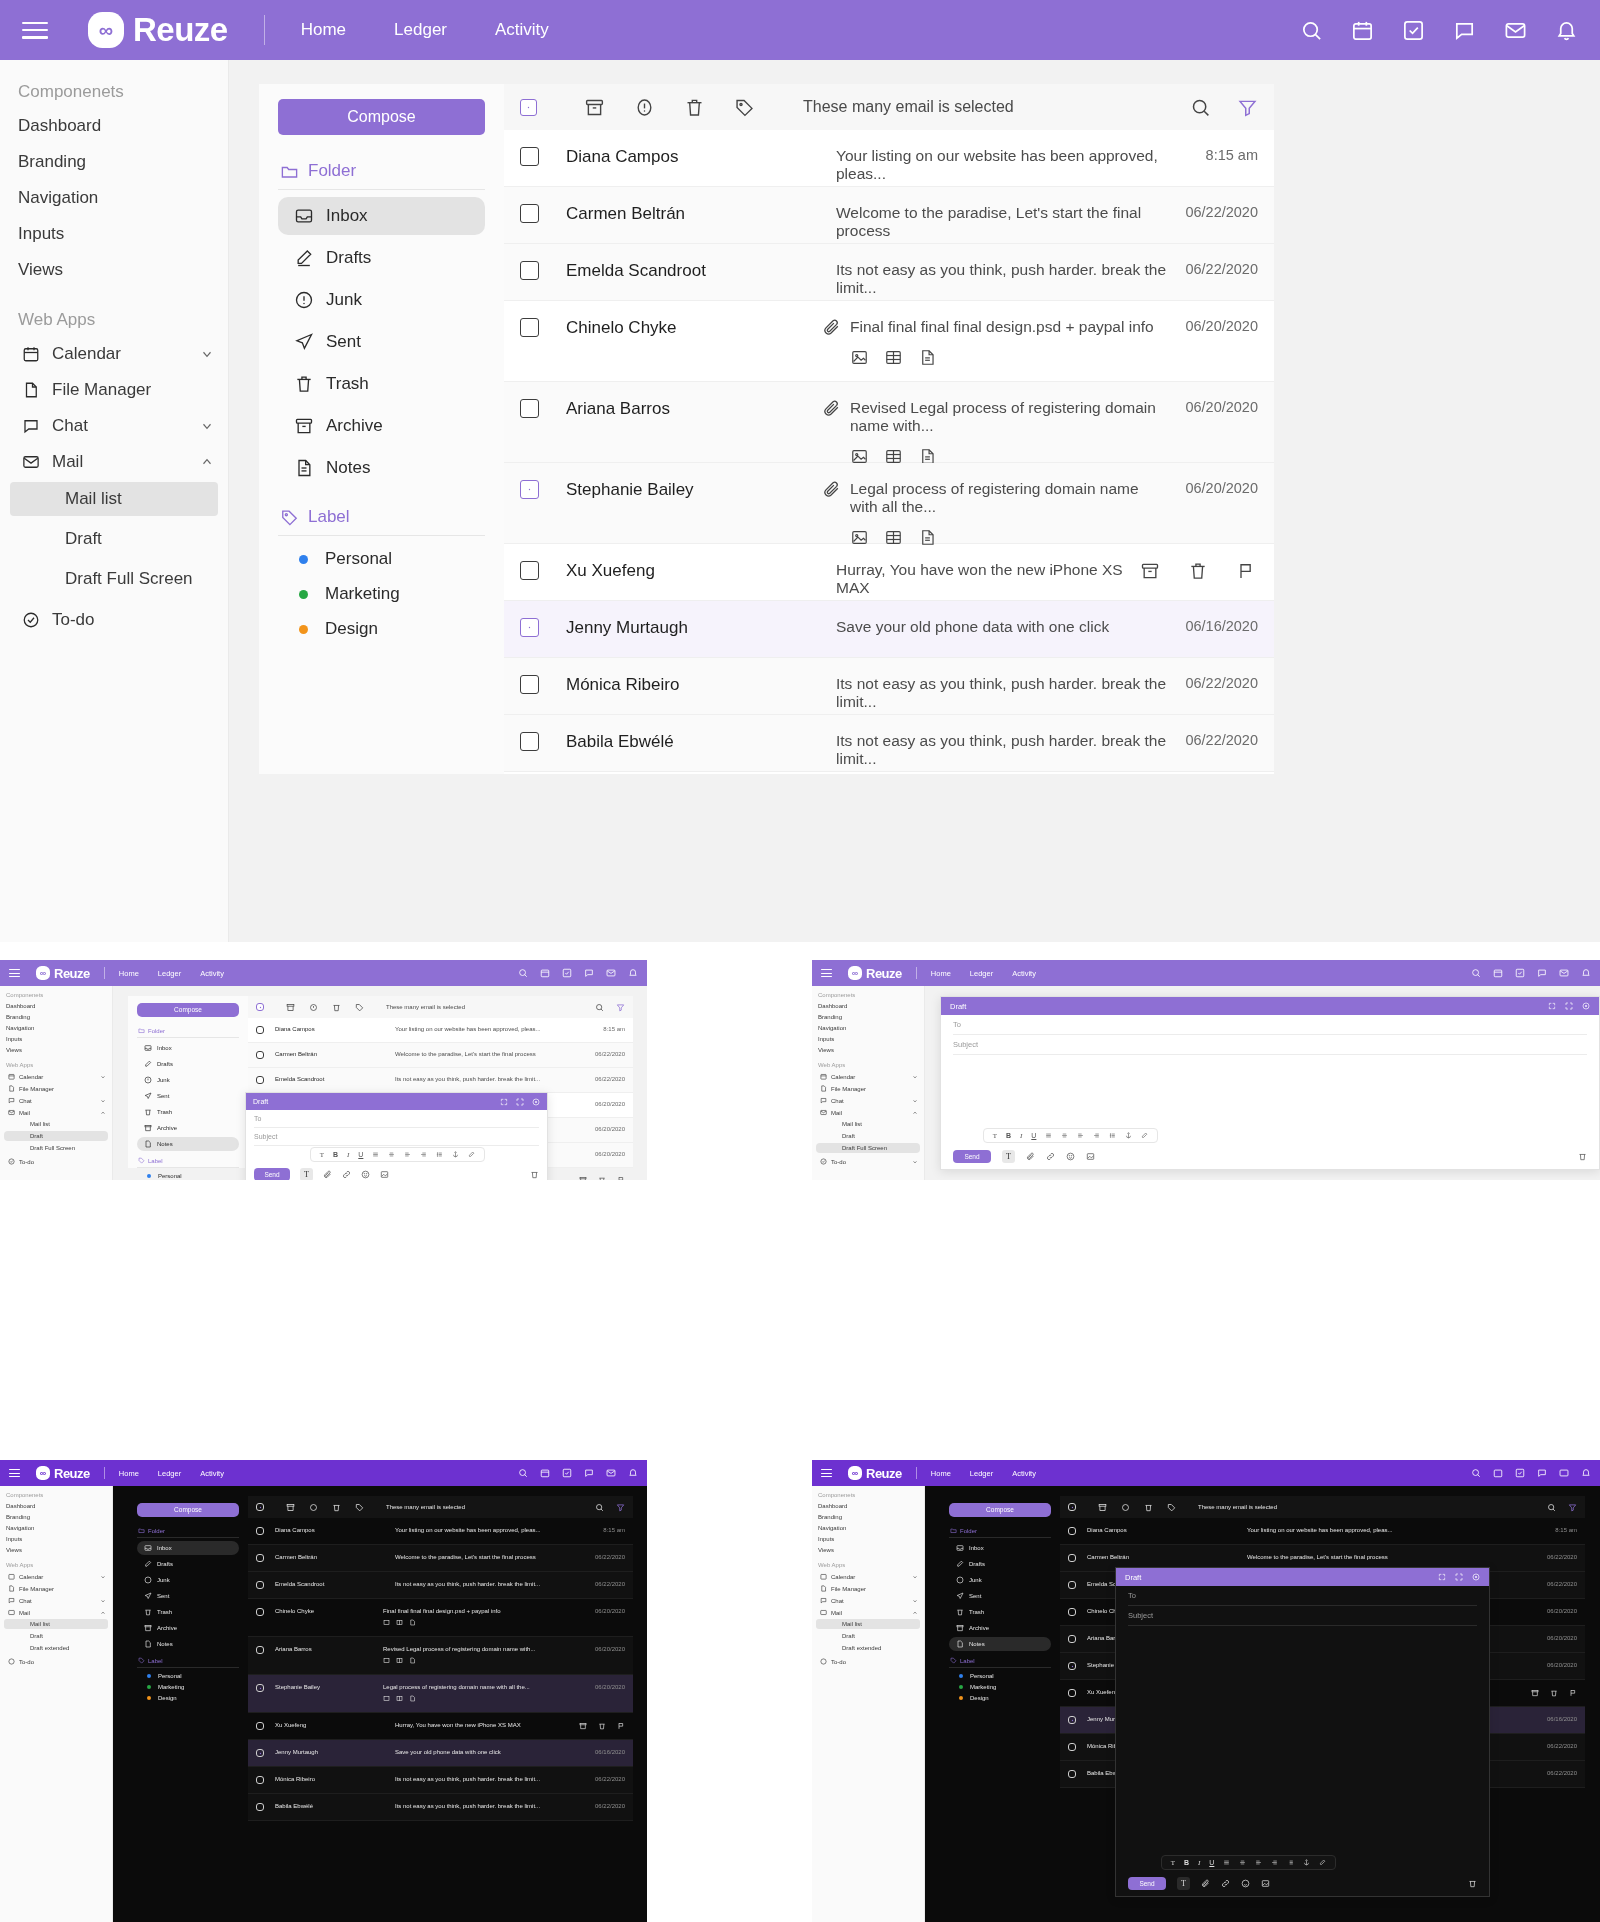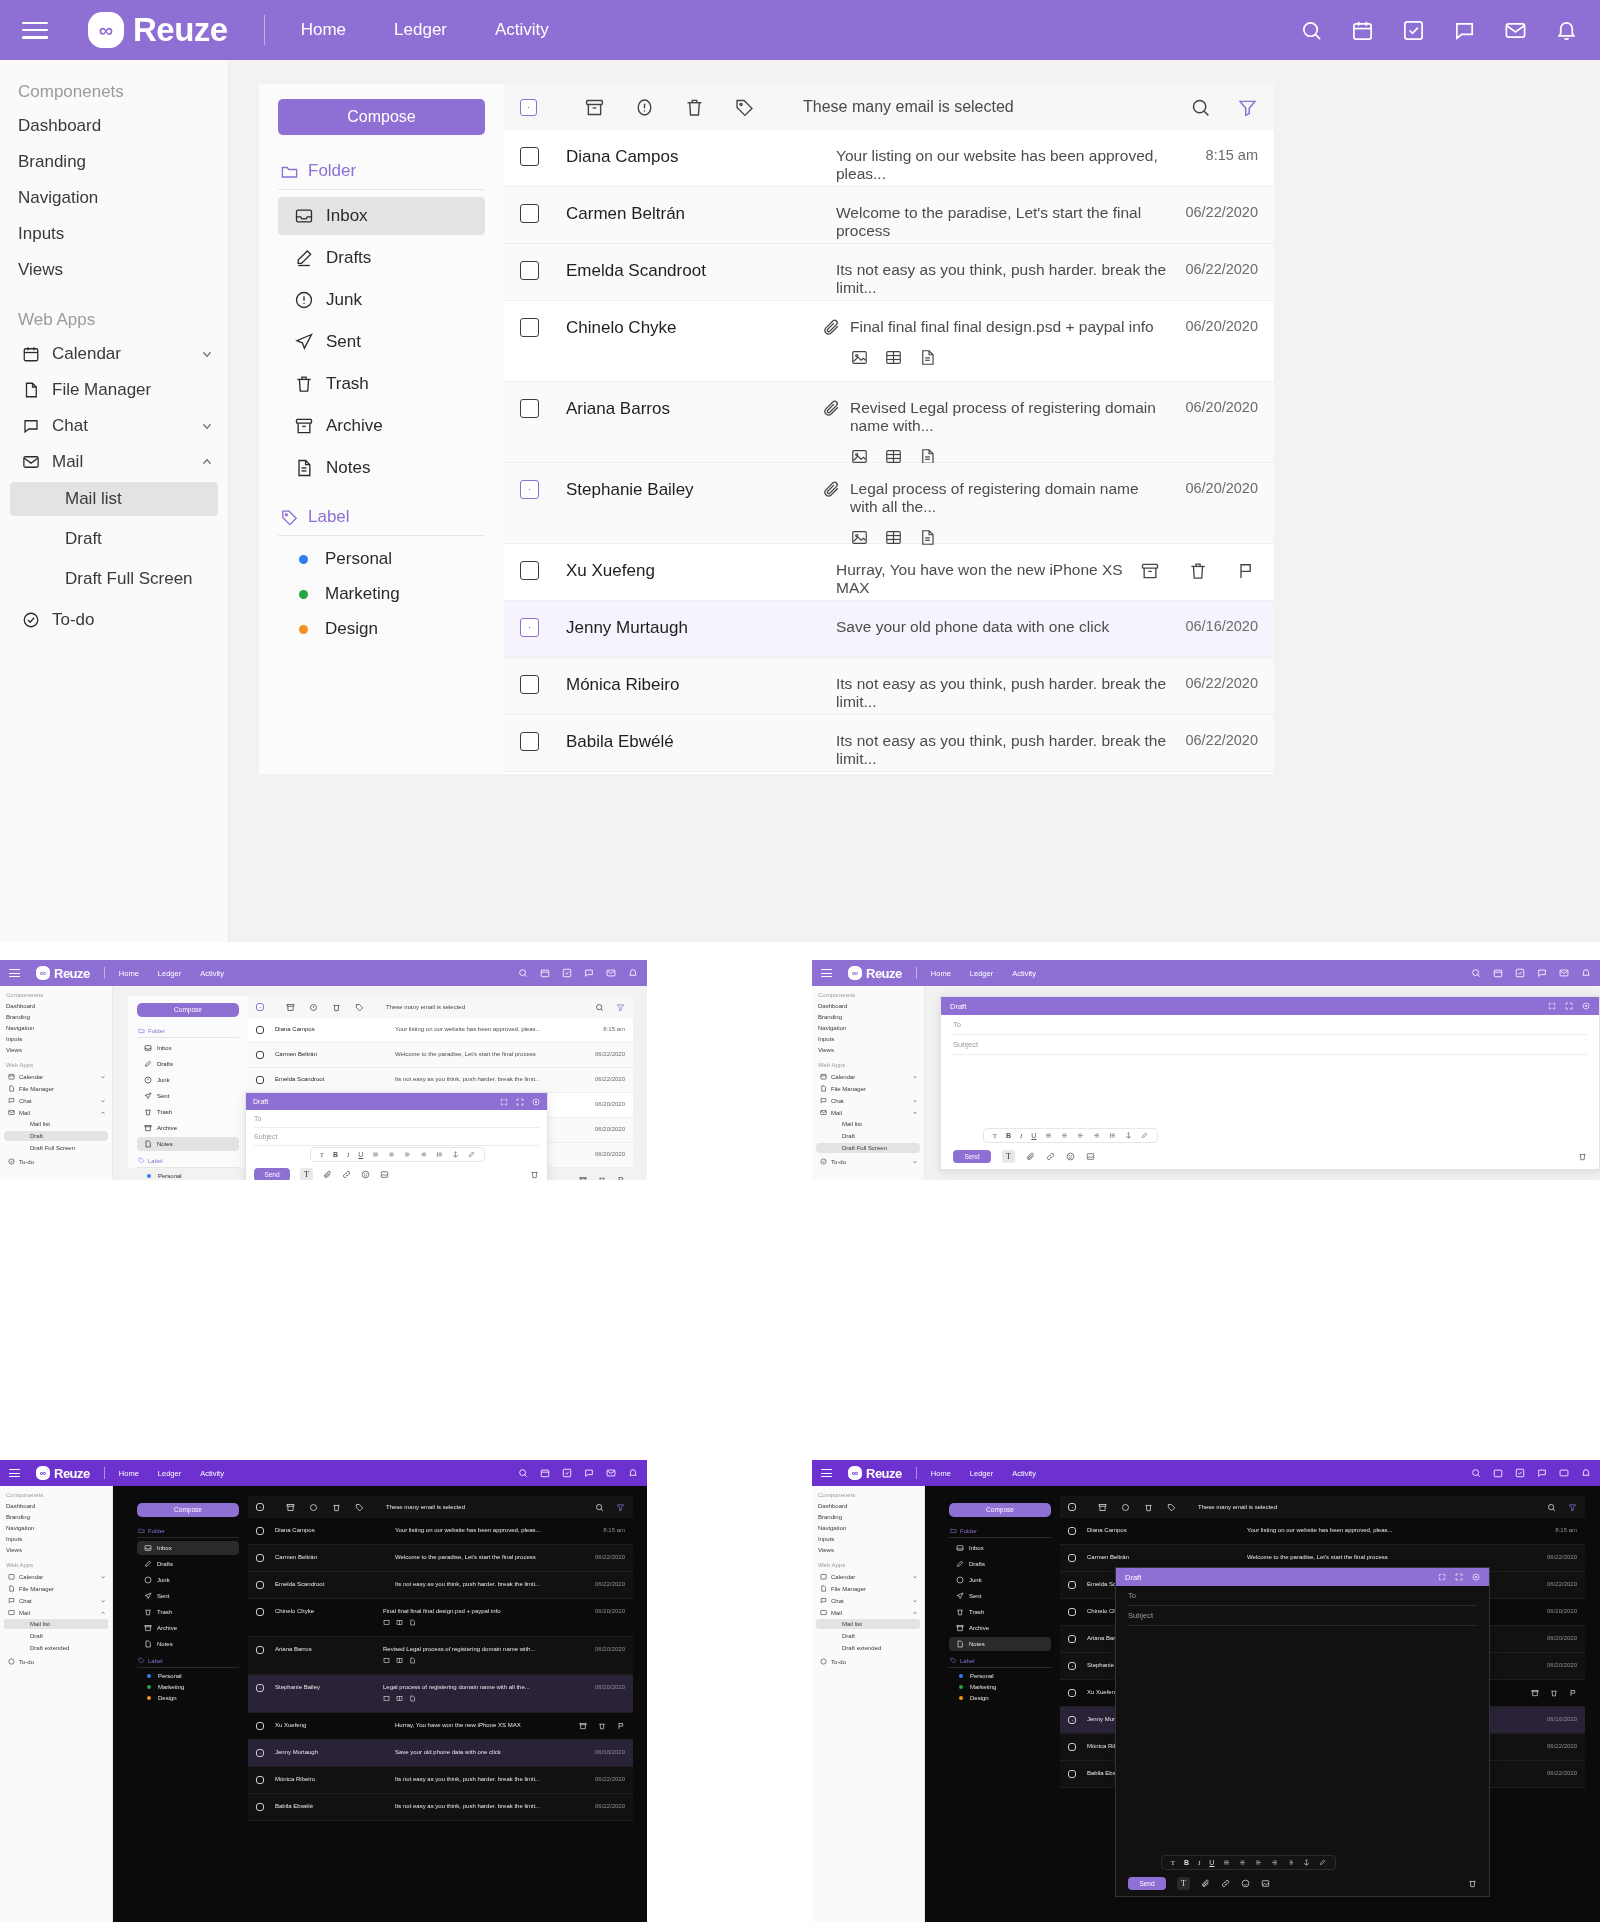--- a/index.html
+++ b/index.html
@@ -32,21 +32,21 @@
   .side .it .chev { flex:none; display:flex; align-items:center; }
   .side .sub { cursor:pointer; color:#3a3a3a; }
   .side .sub.active { background:#e3e3e3; border-radius:4px; }
 
   
   .stage { background:#f2f2f2; }
   .folderpane { background:#fbfbfb; }
   .compose-btn { background:#8e6fd4; color:#fff; text-align:center; border-radius:5px; cursor:pointer; }
   .grp-head { color:#8e6fd4; display:flex; align-items:center; }
   .grp-rule { background:#e6e6e6; height:1px; }
-  .f-it { display:flex; align-items:center; cursor:pointer; border-radius:4px; color:#2b2b2b; }
+  .f-it { display:flex; align-items:center; cursor:pointer; border-radius:10px; color:#2b2b2b; }
   .f-it.active { background:#e3e3e3; }
   .f-it .fi { display:flex; align-items:center; justify-content:center; flex:none; }
   .lab-it { display:flex; align-items:center; cursor:pointer; color:#2b2b2b; }
   .dot { border-radius:50%; flex:none; }
 
   .listpane { background:#fff; }
   .ltoolbar { background:#f7f7f7; display:flex; align-items:center; }
   .ltoolbar .tb { display:flex; align-items:center; justify-content:center; cursor:pointer; }
   .tb-text { color:#4a4a4a; }
   .chk { border:1.6px solid #3d3d3d; border-radius:3px; display:flex; align-items:center; justify-content:center; cursor:pointer; background:#fff; }

